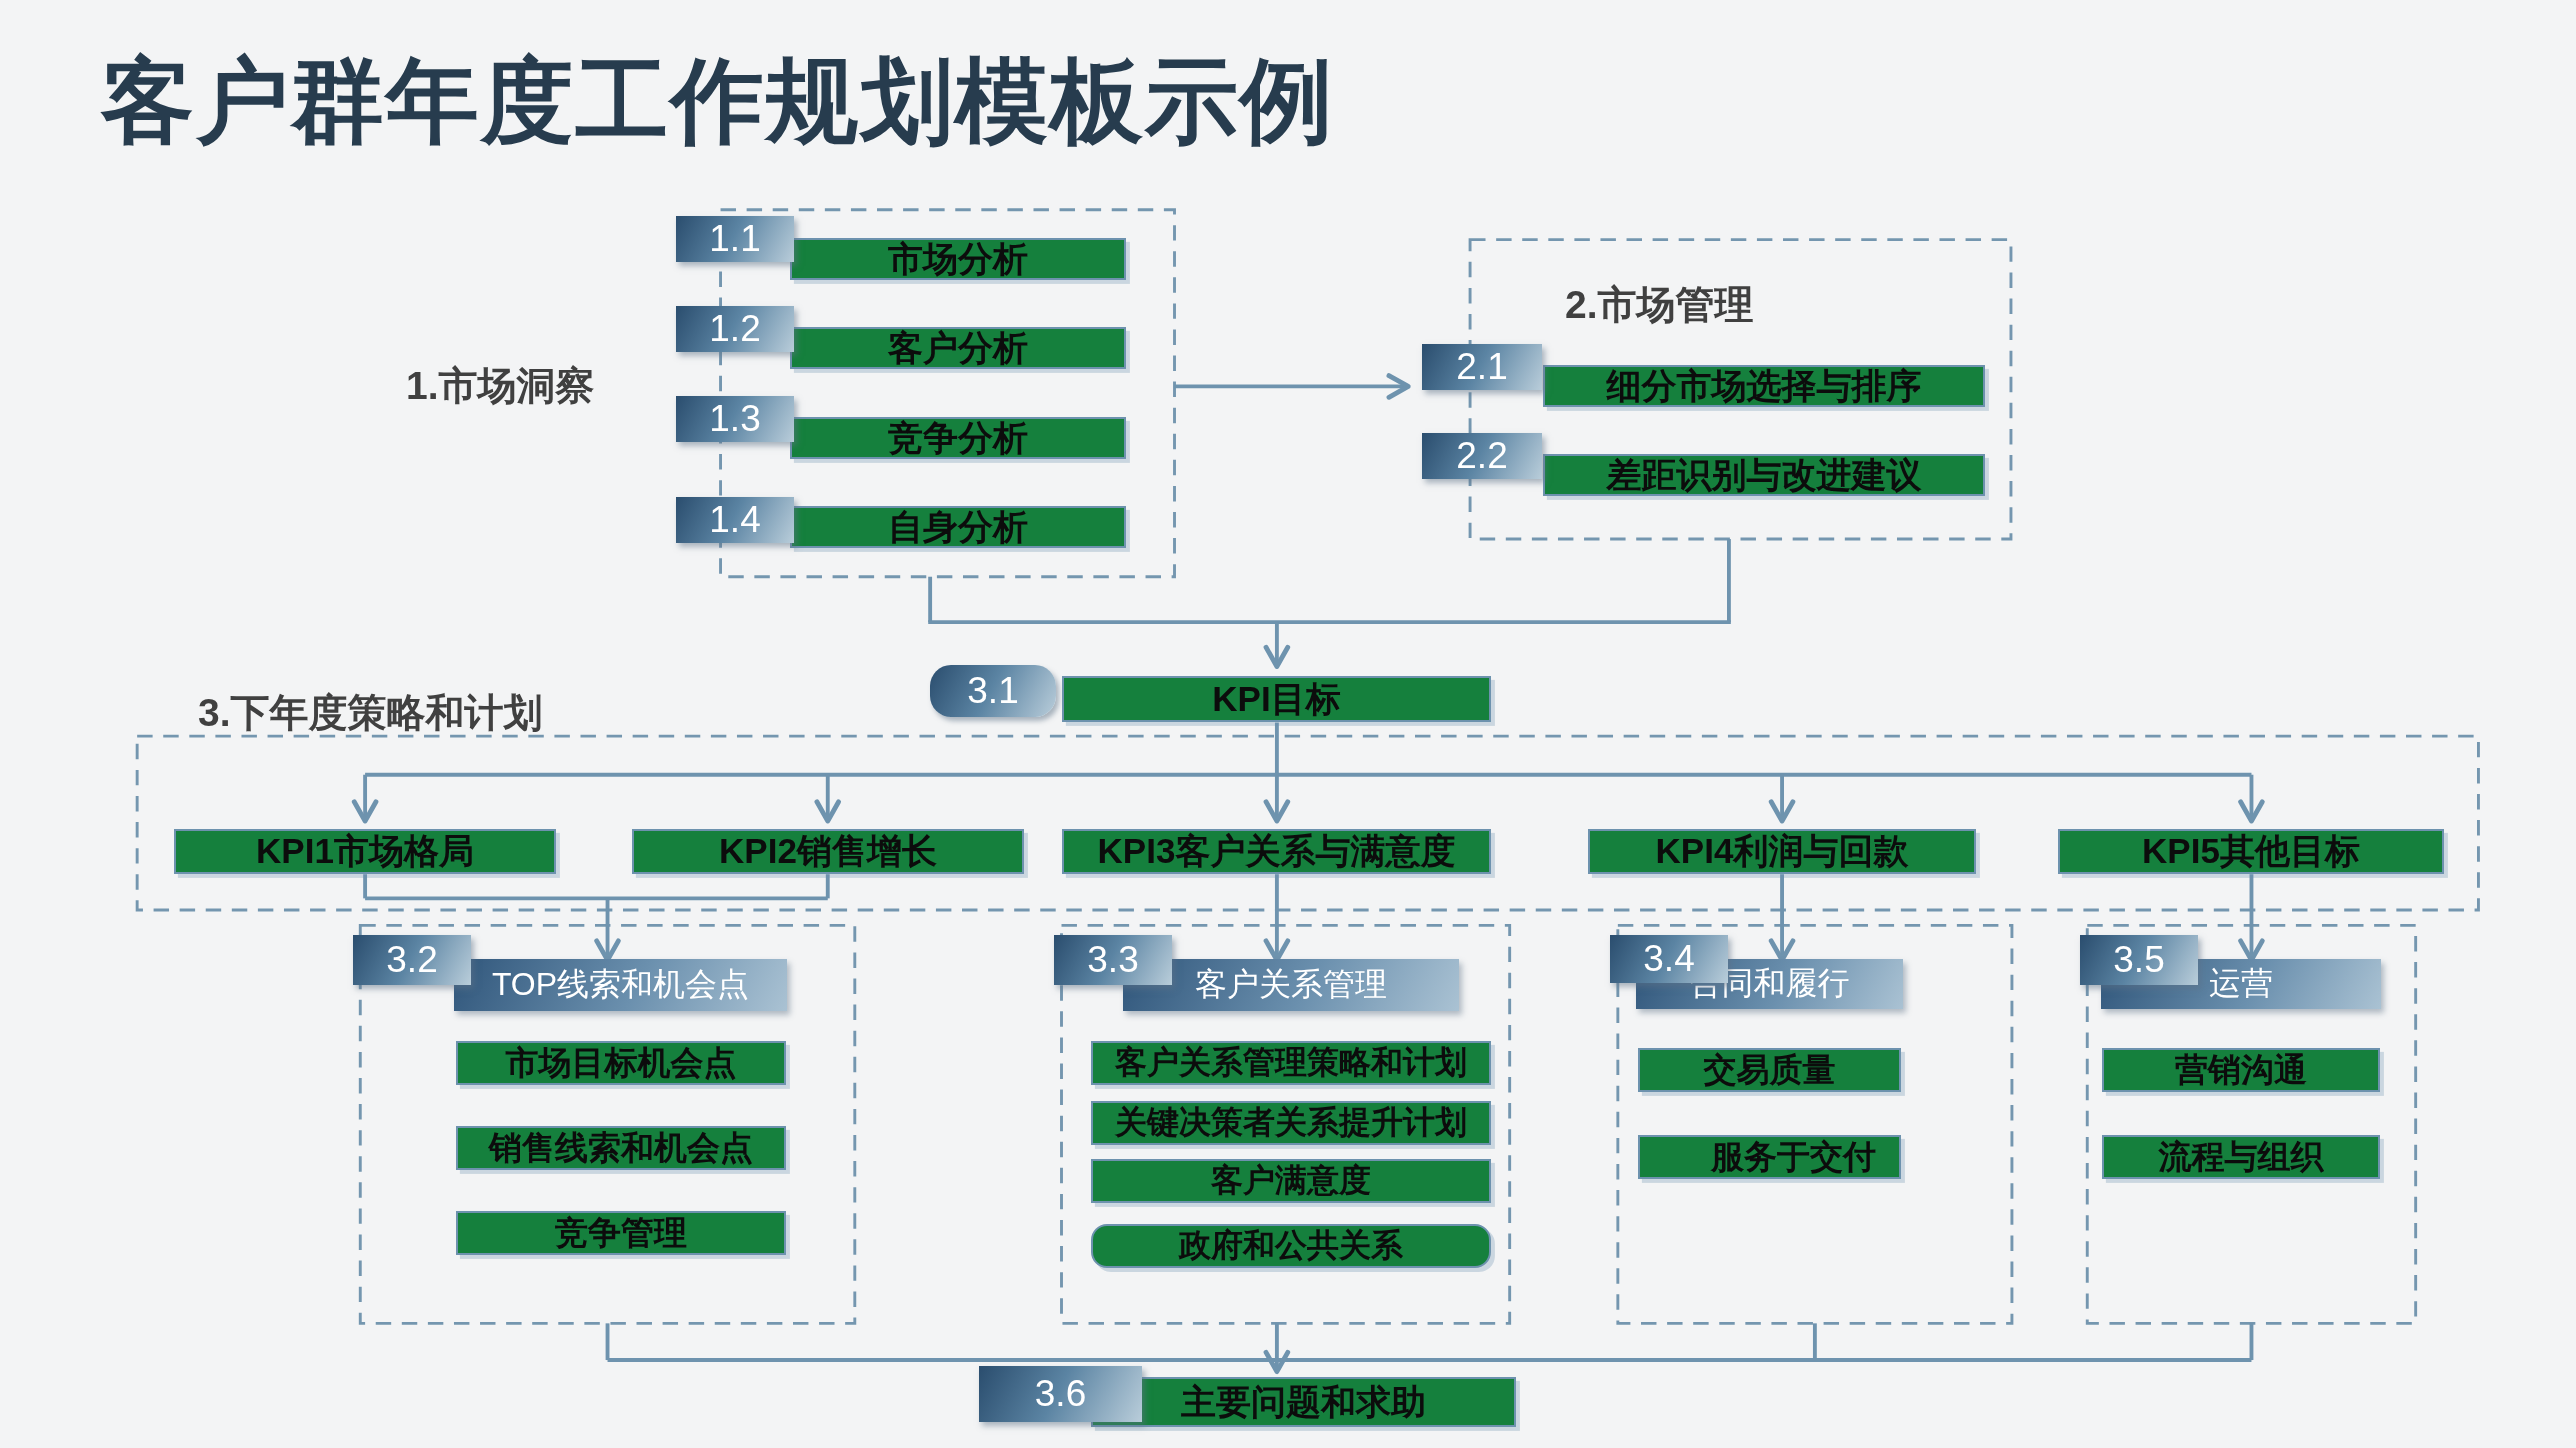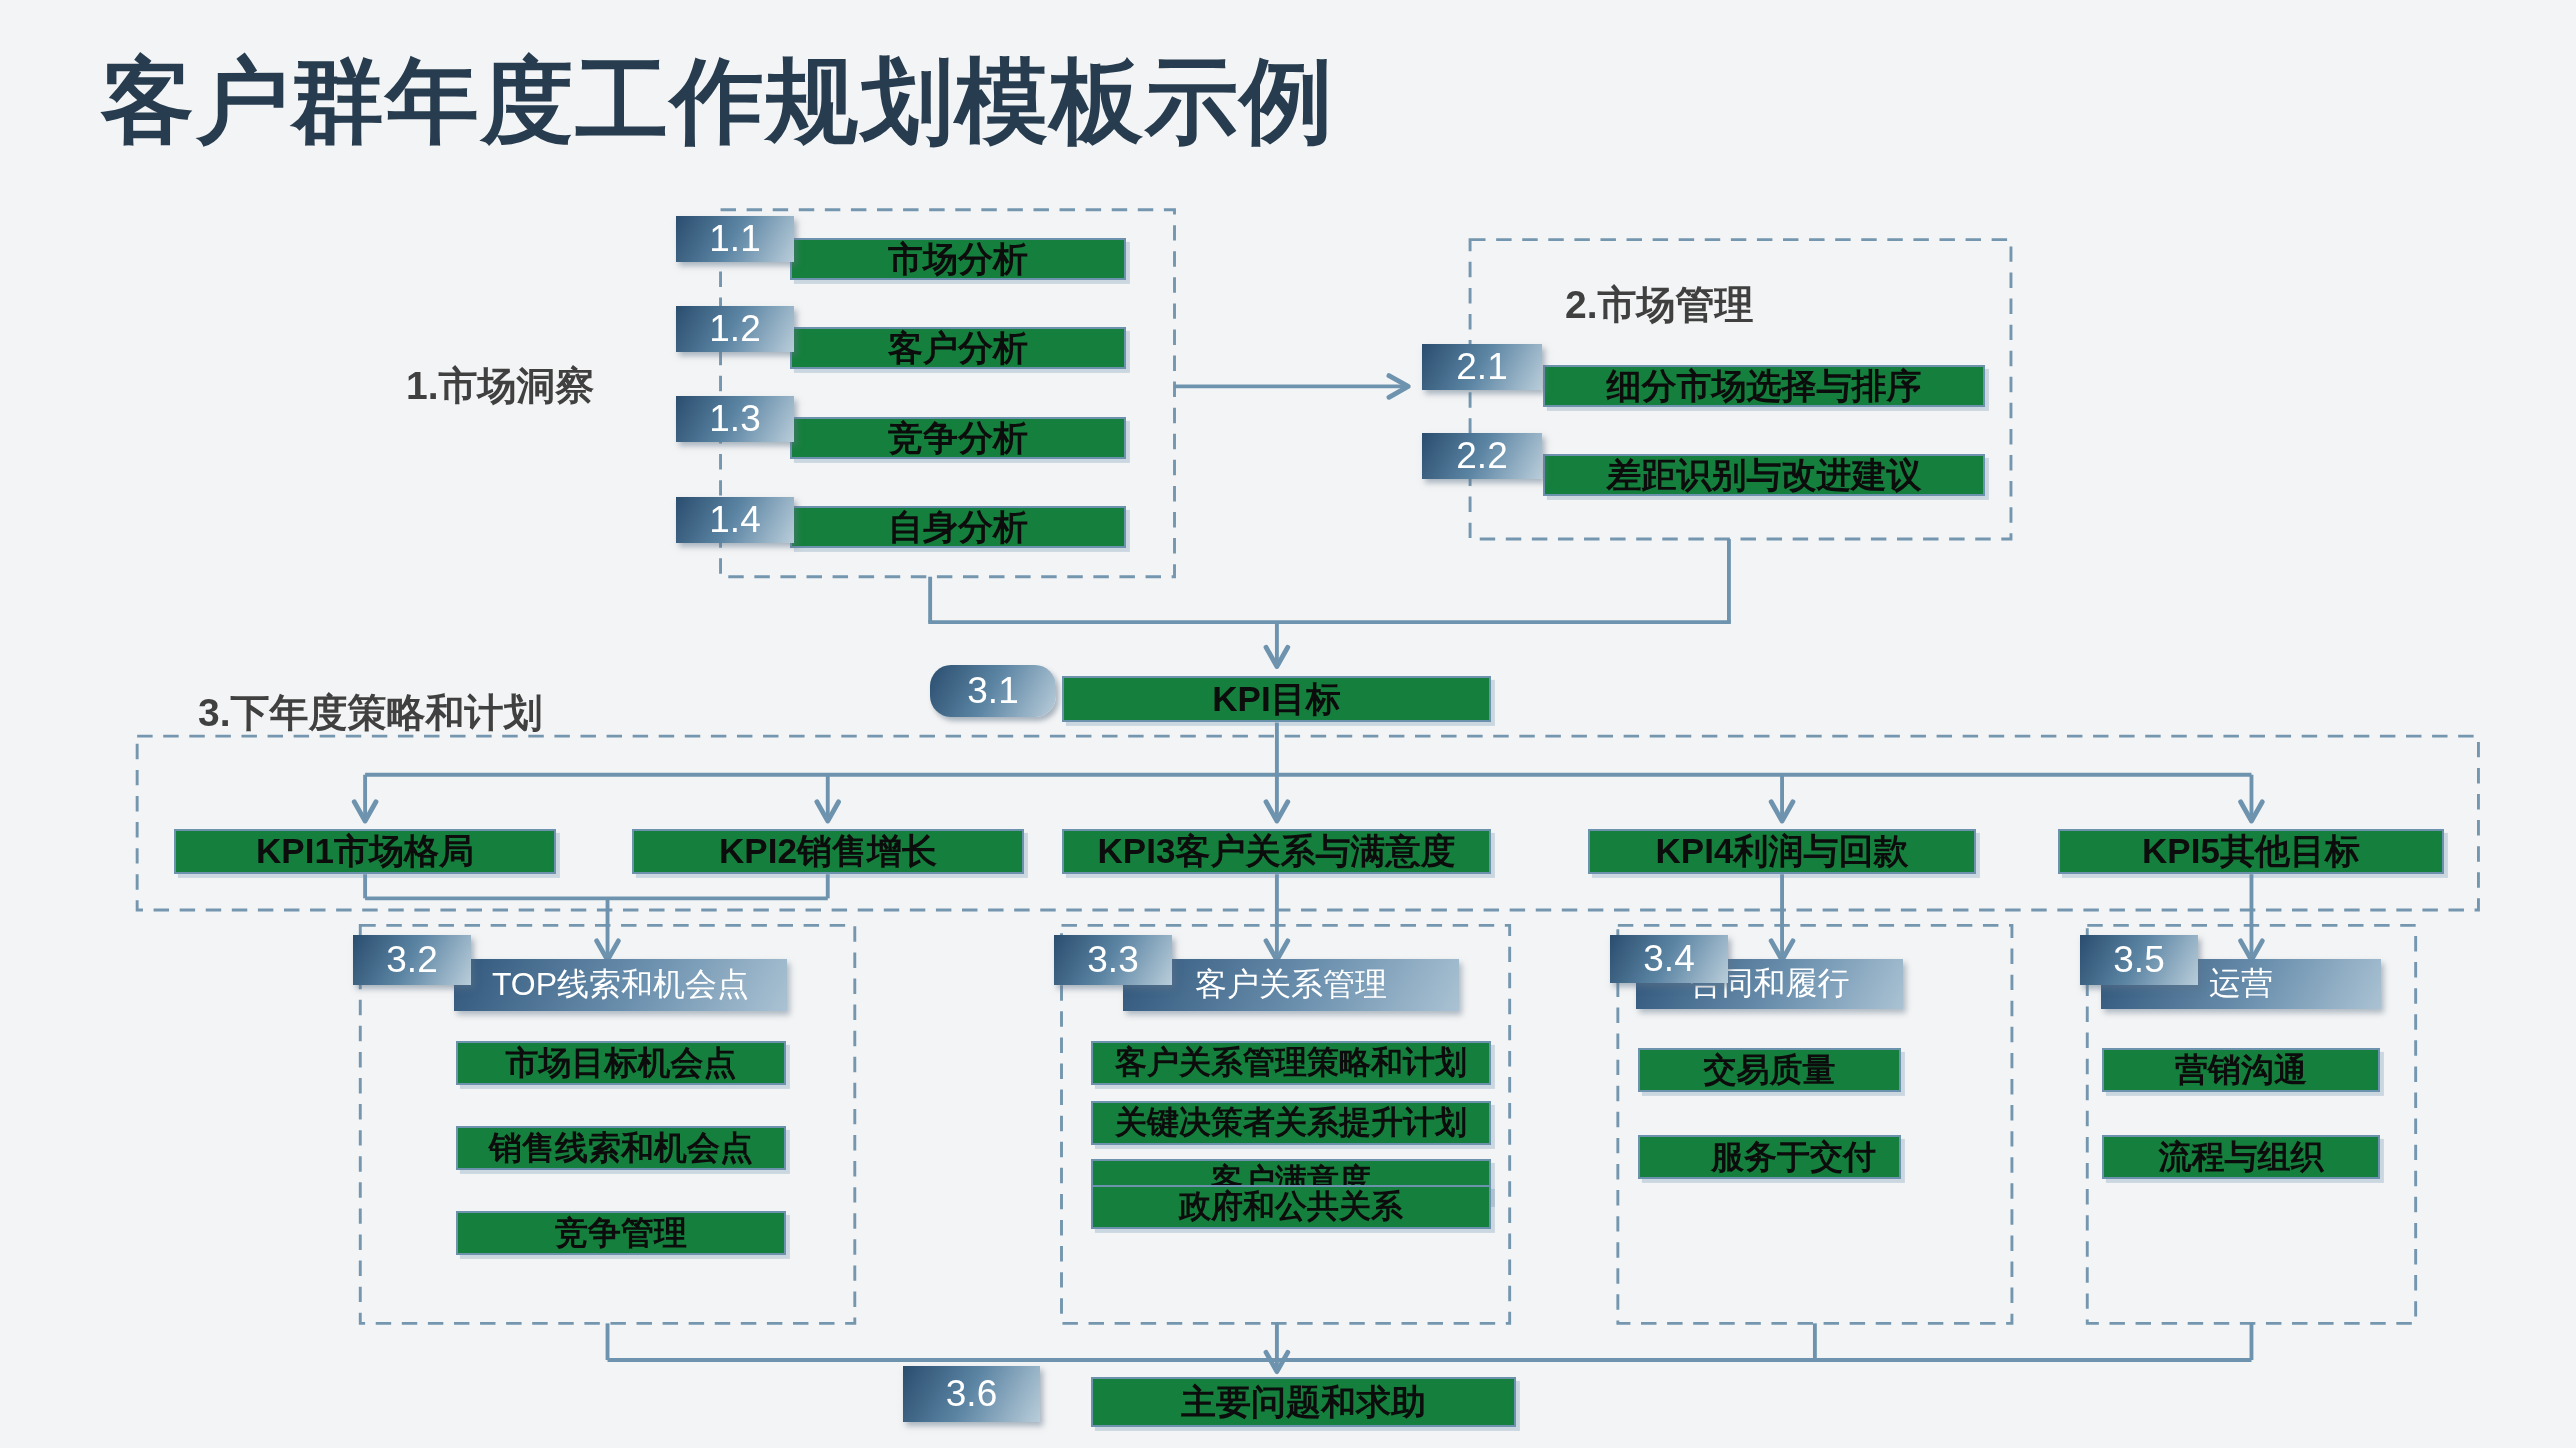--- a/index.html
+++ b/index.html
@@ -120,27 +120,27 @@
 <div class="hdrbar" style="left:454px;top:959px;width:333px;height:52px;">TOP线索和机会点</div>
 <div class="wbox" style="left:456px;top:1041px;width:330px;height:44px;font-size:33px;">市场目标机会点</div>
 <div class="wbox" style="left:456px;top:1126px;width:330px;height:44px;font-size:33px;">销售线索和机会点</div>
 <div class="wbox" style="left:456px;top:1211px;width:330px;height:44px;font-size:33px;">竞争管理</div>
 
 <div class="badge" style="left:1054px;top:935px;width:118px;height:50px;">3.3</div>
 <div class="hdrbar" style="left:1123px;top:959px;width:336px;height:52px;">客户关系管理</div>
 <div class="wbox" style="left:1091px;top:1041px;width:400px;height:44px;font-size:32px;">客户关系管理策略和计划</div>
 <div class="wbox" style="left:1091px;top:1101px;width:400px;height:44px;font-size:32px;">关键决策者关系提升计划</div>
 <div class="wbox" style="left:1091px;top:1159px;width:400px;height:44px;font-size:32px;">客户满意度</div>
-<div class="wbox" style="left:1091px;top:1185px;width:400px;height:44px;font-size:32px;">政府和公共关系</div>
+<div class="wbox" style="left:1091px;top:1224px;width:400px;height:44px;font-size:32px;border-radius:16px;">政府和公共关系</div>
 
 <div class="badge" style="left:1610px;top:935px;width:118px;height:48px;">3.4</div>
 <div class="hdrbar" style="left:1636px;top:959px;width:267px;height:50px;">合同和履行</div>
 <div class="wbox" style="left:1638px;top:1048px;width:263px;height:44px;font-size:33px;">交易质量</div>
 <div class="wbox" style="left:1638px;top:1135px;width:263px;height:44px;font-size:33px;padding-left:48px;">服务于交付</div>
 
 <div class="badge" style="left:2080px;top:935px;width:118px;height:50px;">3.5</div>
 <div class="hdrbar" style="left:2101px;top:959px;width:280px;height:50px;">运营</div>
 <div class="wbox" style="left:2102px;top:1048px;width:278px;height:44px;font-size:33px;">营销沟通</div>
 <div class="wbox" style="left:2102px;top:1135px;width:278px;height:44px;font-size:33px;">流程与组织</div>
 
-<div class="badge" style="left:903px;top:1366px;width:137px;height:56px;">3.6</div>
+<div class="badge" style="left:979px;top:1366px;width:163px;height:56px;">3.6</div>
 <div class="wbox" style="left:1091px;top:1377px;width:425px;height:50px;">主要问题和求助</div>
 
 
 </body></html>

